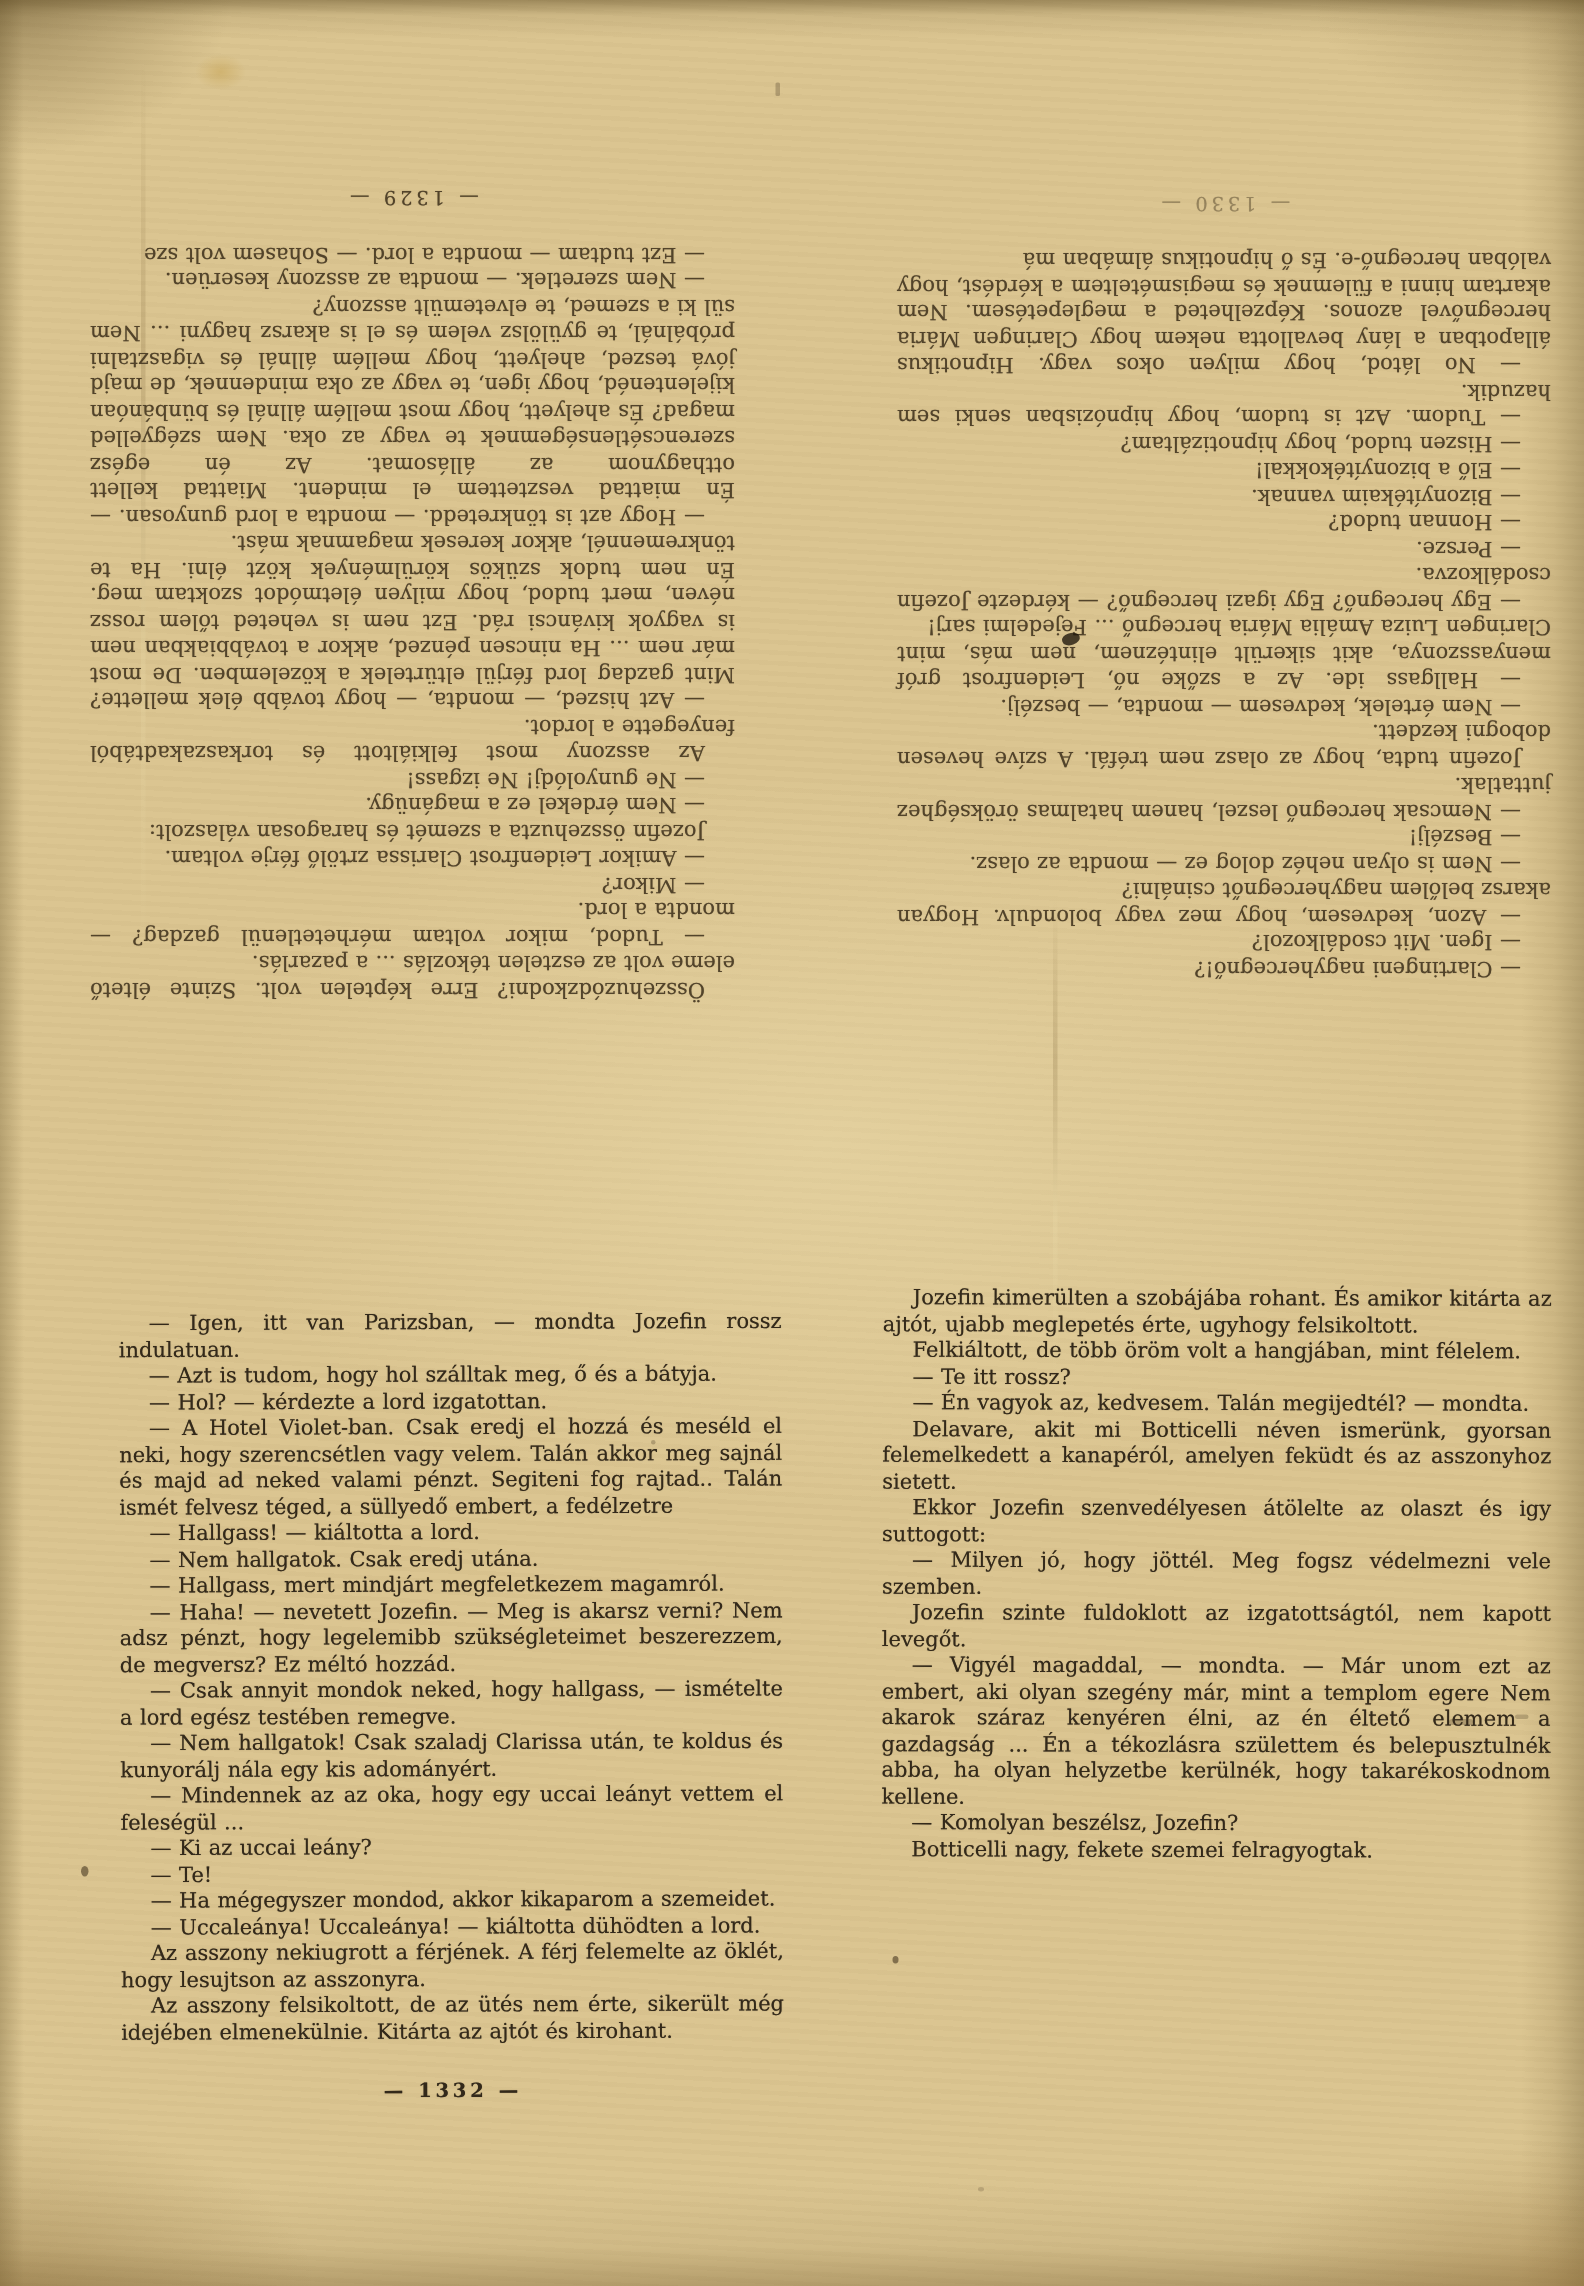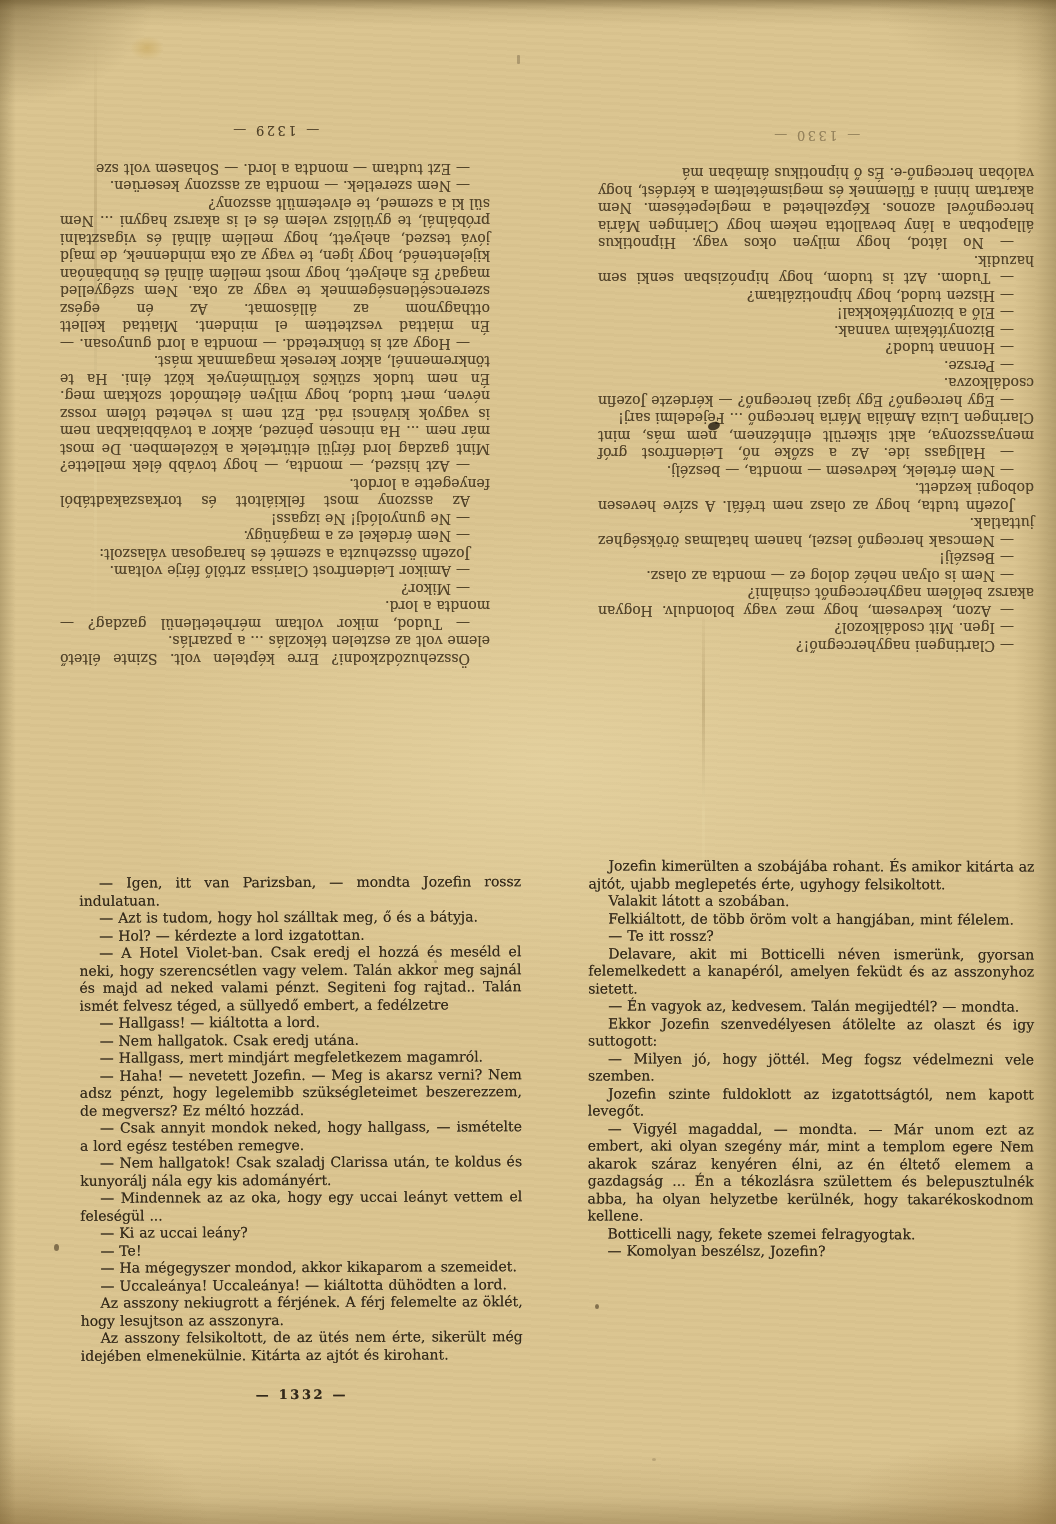--- a/index.html
+++ b/index.html
@@ -120,31 +120,30 @@
       <p class="para">— Uccaleánya! Uccaleánya! — kiáltotta dühödten a lord.</p>
       <p class="para">Az asszony nekiugrott a férjének. A férj felemelte az öklét, hogy lesujtson az asszonyra.</p>
       <p class="para">Az asszony felsikoltott, de az ütés nem érte, sikerült még idejében elmenekülnie. Kitárta az ajtót és kirohant.</p>
     </div>
   <div class="footer">— 1332 —</div>
 </section>
 
 <section class="page" id="pg1333">
   <div>
       <p class="para">Jozefin kimerülten a szobájába rohant. És amikor kitárta az ajtót, ujabb meglepetés érte, ugyhogy felsikoltott.</p>
-      <p class="para">Valakit látott a szobában.</p>
       <p class="para">Felkiáltott, de több öröm volt a hangjában, mint félelem.</p>
       <p class="para">— Te itt rossz?</p>
+      <p class="para">— Én vagyok az, kedvesem. Talán megijedtél? — mondta.</p>
       <p class="para">Delavare, akit mi Botticelli néven ismerünk, gyorsan felemelkedett a kanapéról, amelyen feküdt és az asszonyhoz sietett.</p>
-      <p class="para">— Én vagyok az, kedvesem. Talán megijedtél? — mondta.</p>
       <p class="para">Ekkor Jozefin szenvedélyesen átölelte az olaszt és igy suttogott:</p>
       <p class="para">— Milyen jó, hogy jöttél. Meg fogsz védelmezni vele szemben.</p>
       <p class="para">Jozefin szinte fuldoklott az izgatottságtól, nem kapott levegőt.</p>
       <p class="para">— Vigyél magaddal, — mondta. — Már unom ezt az embert, aki olyan szegény már, mint a templom egere Nem akarok száraz kenyéren élni, az én éltető elemem a gazdagság ... Én a tékozlásra születtem és belepusztulnék abba, ha olyan helyzetbe kerülnék, hogy takarékoskodnom kellene.</p>
+      <p class="para">— Komolyan beszélsz, Jozefin?</p>
       <p class="para">Botticelli nagy, fekete szemei felragyogtak.</p>
-      <p class="para">— Komolyan beszélsz, Jozefin?</p>
     </div>
 </section>
 
 <div class="blot" style="left:708px;top:422px;width:12px;height:8px;transform:rotate(-18deg);"></div>
 <div class="speck" style="left:54px;top:1244px;width:5px;height:7px;"></div>
 <div class="speck" style="left:595px;top:1304px;width:4px;height:5px;"></div>
 <div class="speck" style="left:966px;top:1146px;width:16px;height:4px;border-radius:2px;opacity:.5;"></div>
 <div class="speck" style="left:1010px;top:1143px;width:9px;height:3px;border-radius:2px;opacity:.45;"></div>
 <div class="speck" style="left:517px;top:55px;width:3px;height:9px;border-radius:1px;opacity:.5;"></div>
 <div class="speck" style="left:434px;top:960px;width:3px;height:3px;opacity:.5;"></div>

